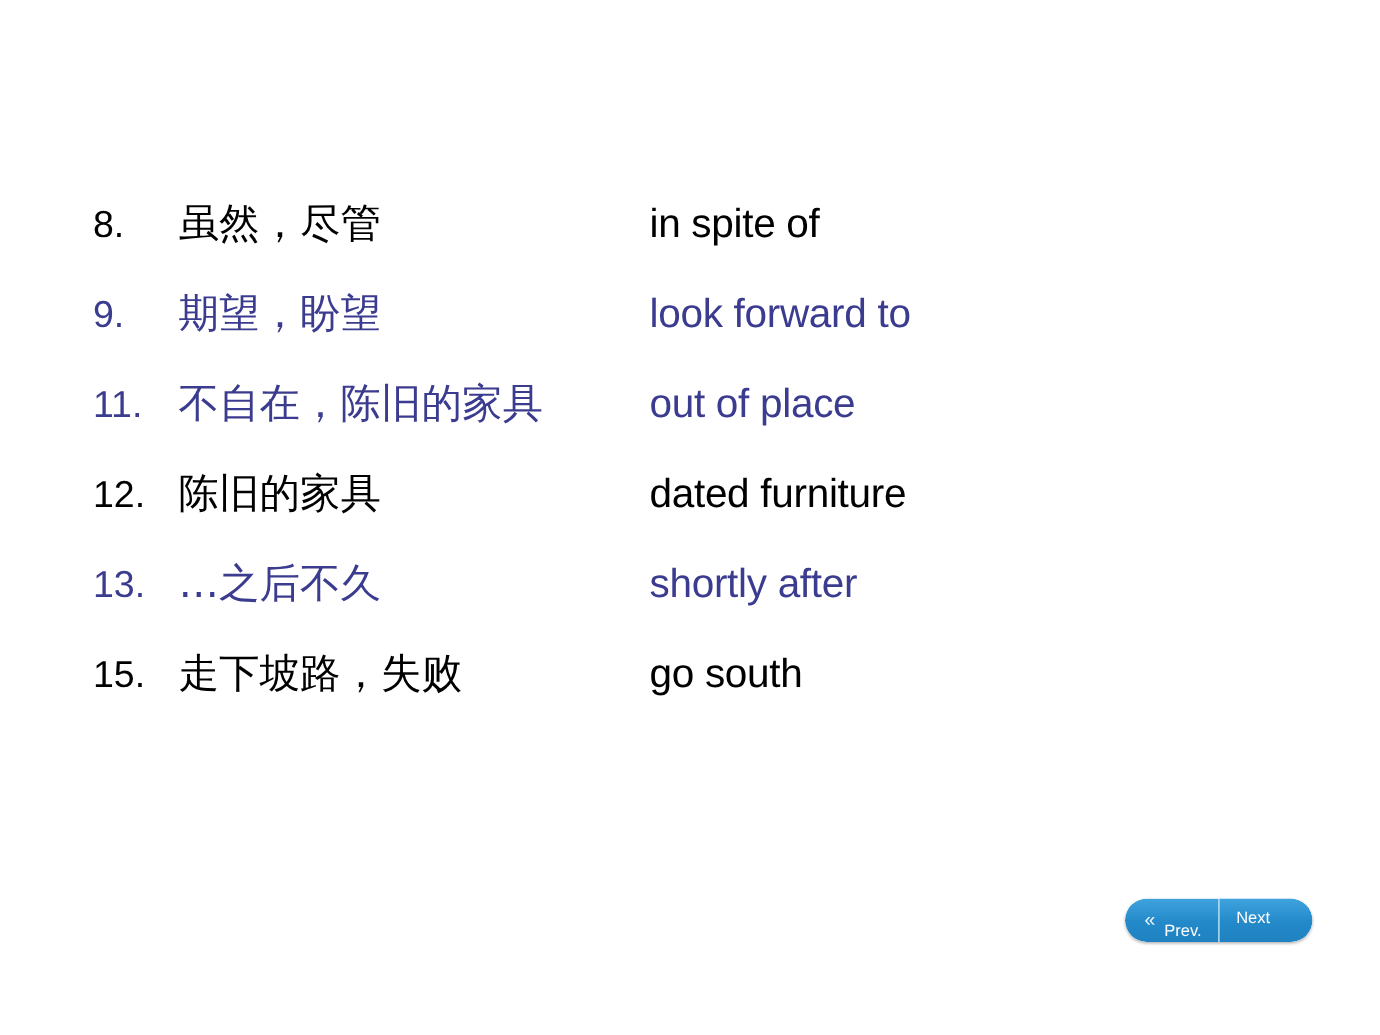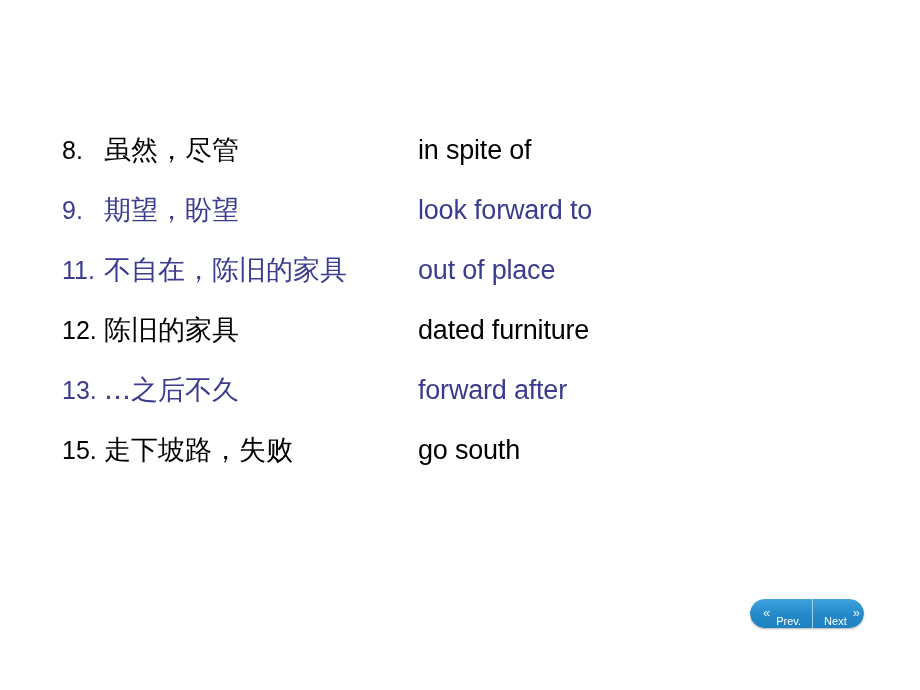--- a/index.html
+++ b/index.html
@@ -49,20 +49,21 @@
   }
 
   .row-cn {
     display: inline-block;
     width: 314px;
     flex: 0 0 314px;
     font-size: 27px;
     line-height: 1;
     font-family: "DejaVu Sans", "Liberation Sans", sans-serif;
     white-space: pre;
+    margin-left: 15px;
   }
 
   .row-en {
     display: inline-block;
     flex: 1 1 auto;
     font-size: 27px;
     line-height: 1;
     white-space: pre;
     letter-spacing: -0.2px;
   }
@@ -97,21 +98,22 @@
   }
 
   #nav-prev {
     border-radius: 15px 0 0 15px;
     border-right: 1px solid #9ed2ef;
     padding-left: 13px;
   }
 
   #nav-next {
     border-radius: 0 15px 15px 0;
-    padding-right: 4px;
+    padding-right: 28px;
+    flex-direction: column;
   }
 
   .nav-chev {
     font-size: 13px;
     line-height: 1;
     color: #e8f4fc;
     position: relative;
     top: -1px;
   }
 
@@ -145,21 +147,21 @@
         <span class="row-en">out of place</span>
       </div>
       <div class="vocab-row tone-dark">
         <span class="row-num">12.</span>
         <span class="row-cn">陈旧的家具</span>
         <span class="row-en">dated furniture</span>
       </div>
       <div class="vocab-row tone-blue">
         <span class="row-num">13.</span>
         <span class="row-cn">…之后不久</span>
-        <span class="row-en">forward after</span>
+        <span class="row-en">shortly after</span>
       </div>
       <div class="vocab-row tone-dark">
         <span class="row-num">15.</span>
         <span class="row-cn">走下坡路，失败</span>
         <span class="row-en">go south</span>
       </div>
     </div>
 
   <div id="nav-pill">
     <div class="nav-btn" id="nav-prev">

